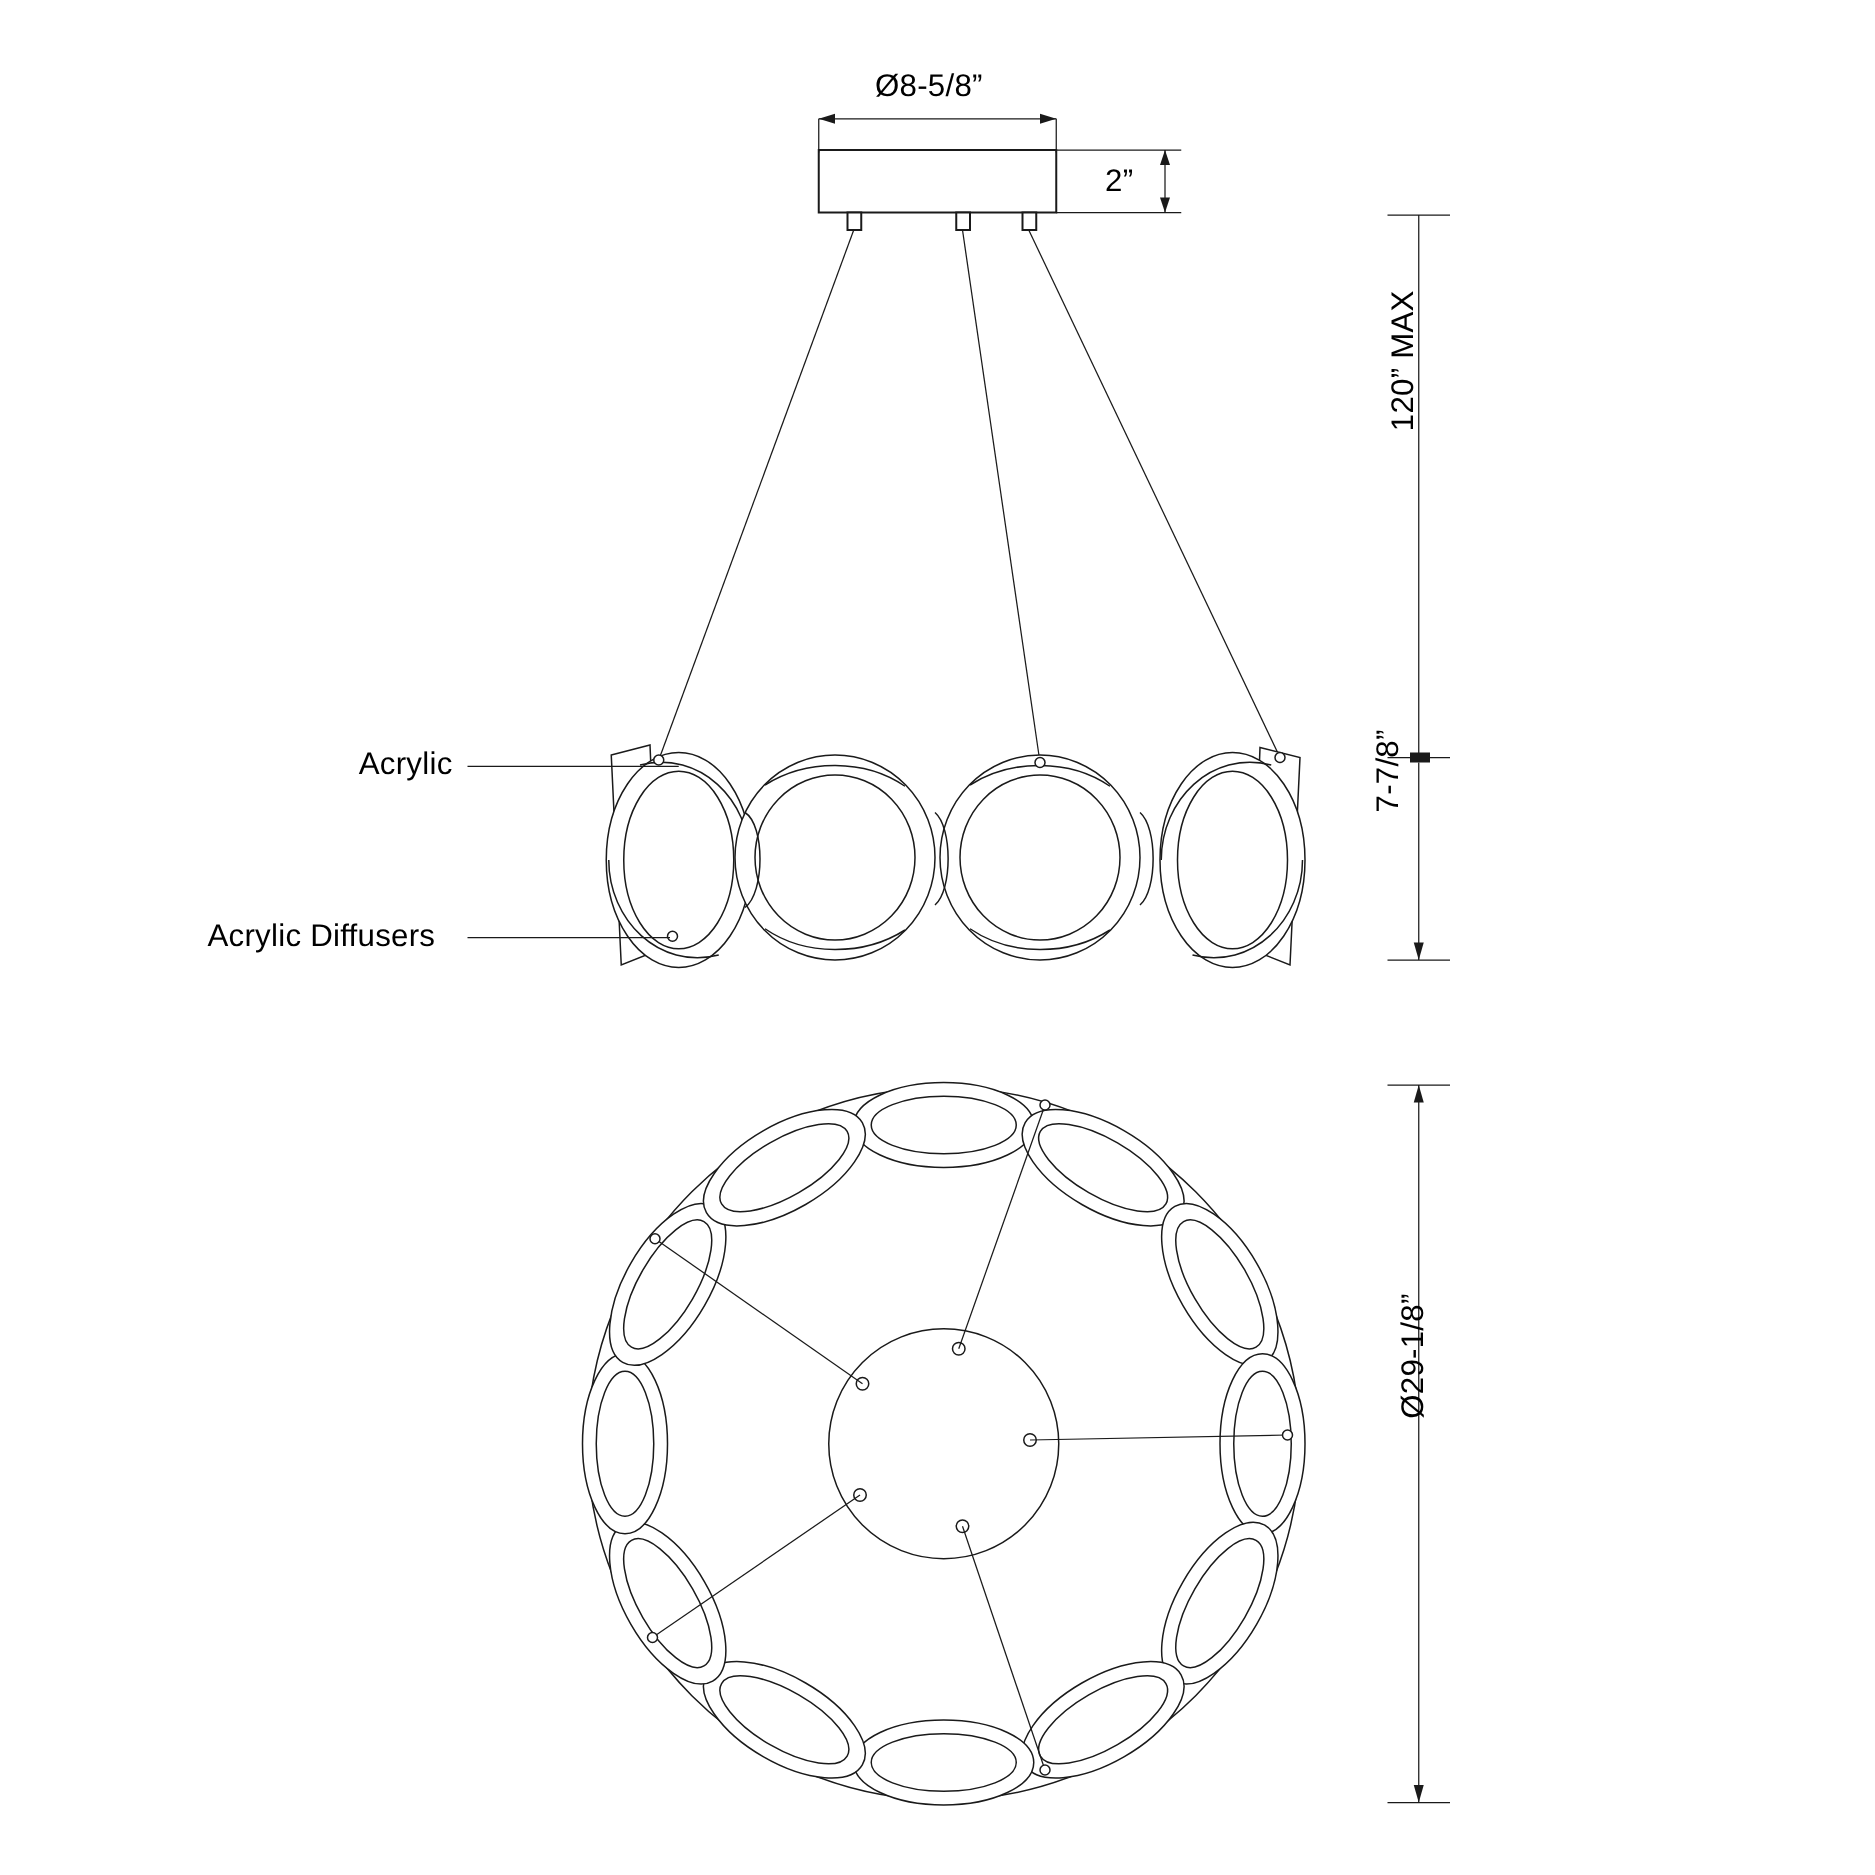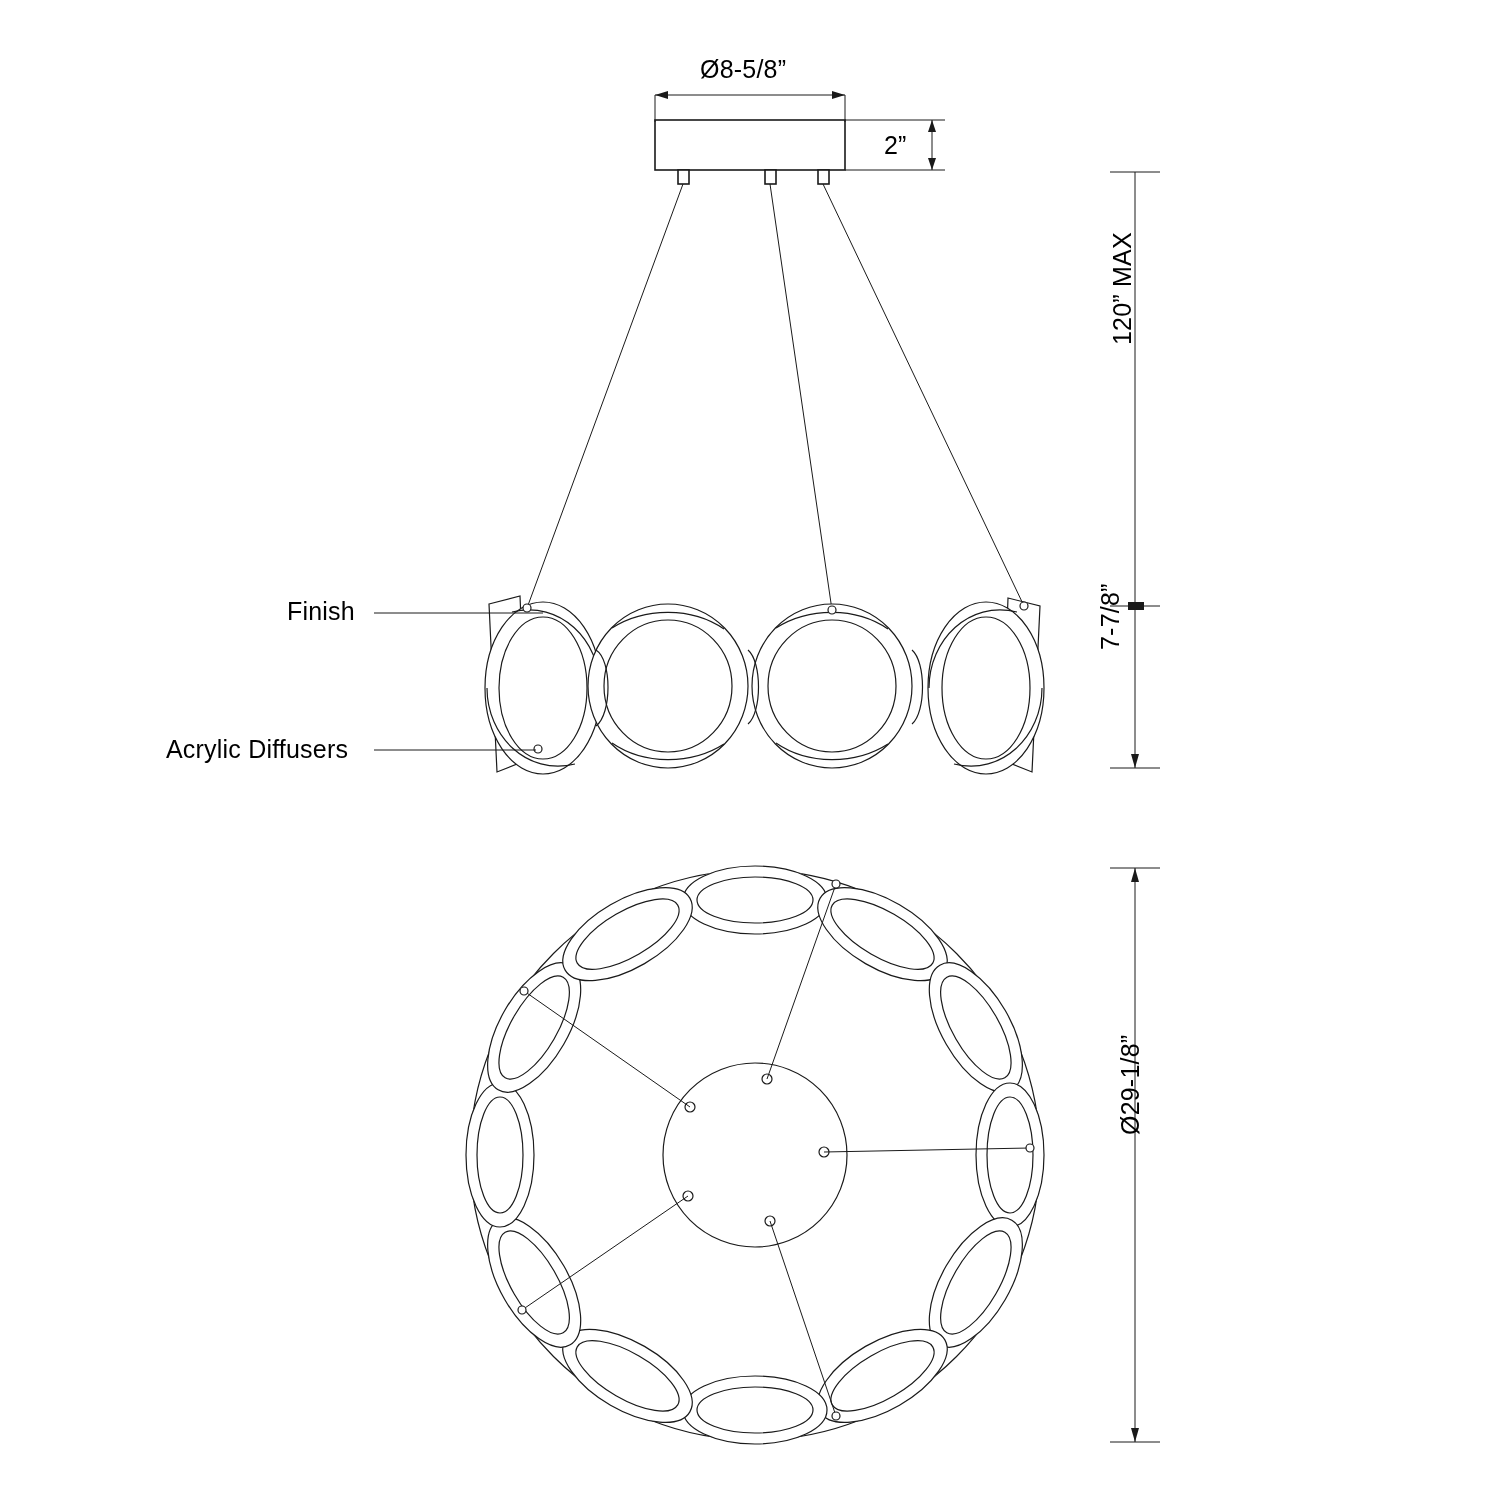--- a/index.html
+++ b/index.html
@@ -230,16 +230,16 @@
         <path d="M1135 1442 L1131 1428 L1139 1428 Z" fill="#1a1a1a"></path>
       </g>
     </g>
   </svg>
 
   <div class="lbl dim-top-label">Ø8-5/8”</div>
   <div class="lbl dim-two-label">2”</div>
   <div class="lbl dim-max-label">120” MAX</div>
   <div class="lbl dim-height-label">7-7/8”</div>
   <div class="lbl dim-diam-label">Ø29-1/8”</div>
-  <div class="lbl lead-finish-label">Finish</div>
+  <div class="lbl lead-finish-label">Acrylic</div>
   <div class="lbl lead-acrylic-label">Acrylic Diffusers</div>
 
 </div>
 
 </body></html>

